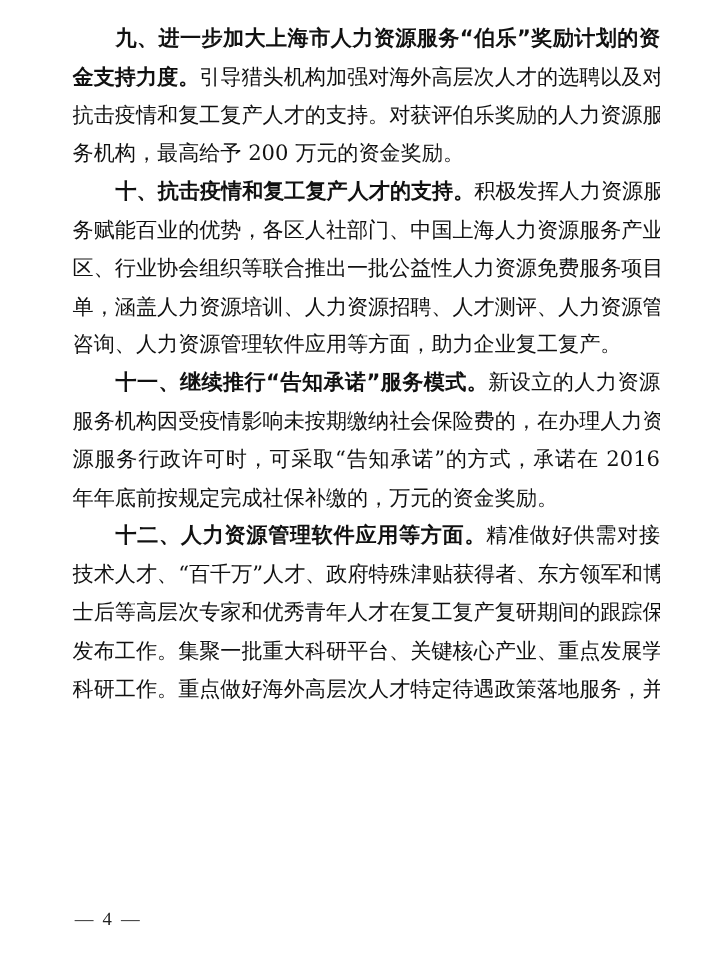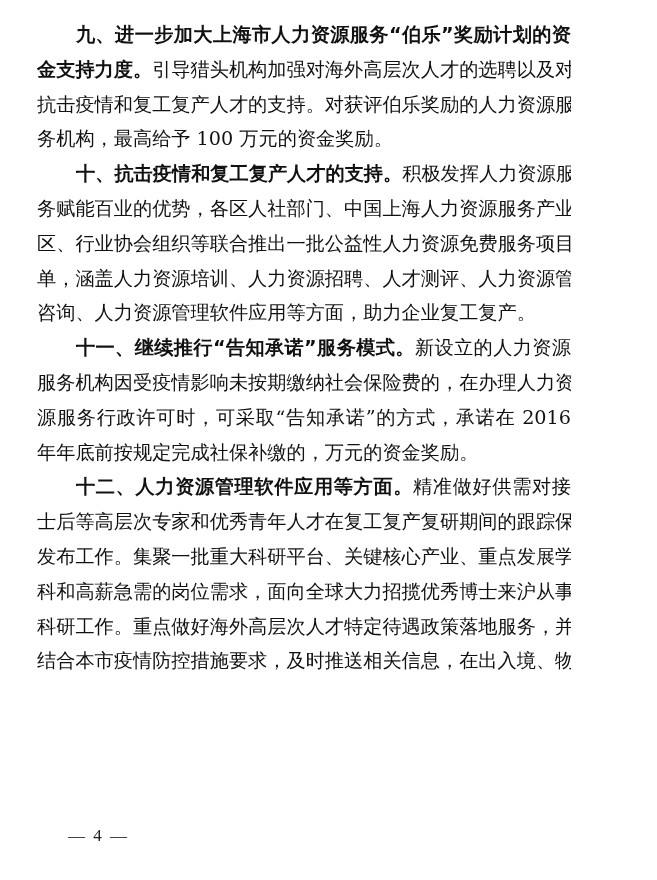--- a/index.html
+++ b/index.html
@@ -17,21 +17,21 @@
     }
     .page {
       position: absolute;
       left: 0; top: 0;
       width: 657px;
       height: 880px;
       background: #ffffff;
     }
     .body-text {
       position: absolute;
-      left: 37px;
+      left: 66px;
       top: 18px;
       width: 534px;
     }
     .para {
       margin: 0;
       padding: 0;
     }
     .line {
       display: block;
       height: 34.8px;
@@ -67,43 +67,42 @@
 </head>
 <body>
 
 <div class="page">
   <div class="body-text">
 
     <div class="para">
       <span class="line indent"><span class="heading">九、进一步加大上海市人力资源服务“伯乐”奖励计划的资</span><span></span></span>
       <span class="line"><span class="heading">金支持力度。</span><span>引导猎头机构加强对海外高层次人才的选聘以及对</span></span>
       <span class="line"><span>抗击疫情和复工复产人才的支持。对获评伯乐奖励的人力资源服</span></span>
-      <span class="line last"><span>务机构，最高给予 100 万元的资金奖励。</span></span>
+      <span class="line last"><span>务机构，最高给予 200 万元的资金奖励。</span></span>
     </div>
 
     <div class="para">
       <span class="line indent"><span class="heading">十、抗击疫情和复工复产人才的支持。</span><span>积极发挥人力资源服</span></span>
       <span class="line"><span>务赋能百业的优势，各区人社部门、中国上海人力资源服务产业园</span></span>
       <span class="line"><span>区、行业协会组织等联合推出一批公益性人力资源免费服务项目清</span></span>
       <span class="line"><span>单，涵盖人力资源培训、人力资源招聘、人才测评、人力资源管理</span></span>
       <span class="line last"><span>咨询、人力资源管理软件应用等方面，助力企业复工复产。</span></span>
     </div>
 
     <div class="para">
       <span class="line indent"><span class="heading">十一、继续推行“告知承诺”服务模式。</span><span>新设立的人力资源</span></span>
       <span class="line"><span>服务机构因受疫情影响未按期缴纳社会保险费的，在办理人力资</span></span>
       <span class="line"><span>源服务行政许可时，可采取“告知承诺”的方式，承诺在 2016</span></span>
       <span class="line last"><span>年年底前按规定完成社保补缴的，万元的资金奖励。</span></span>
     </div>
 
     <div class="para">
       <span class="line indent"><span class="heading">十二、人力资源管理软件应用等方面。</span><span>精准做好供需对接</span></span>
+      <span class="line"><span>技术人才、“百千万”人才、政府特殊津贴获得者、东方领军和博</span></span>
       <span class="line"><span>士后等高层次专家和优秀青年人才在复工复产复研期间的跟踪保</span></span>
       <span class="line"><span>发布工作。集聚一批重大科研平台、关键核心产业、重点发展学</span></span>
-      <span class="line"><span>科和高薪急需的岗位需求，面向全球大力招揽优秀博士来沪从事</span></span>
       <span class="line"><span>科研工作。重点做好海外高层次人才特定待遇政策落地服务，并</span></span>
-      <span class="line"><span>结合本市疫情防控措施要求，及时推送相关信息，在出入境、物</span></span>
     </div>
 
   </div>
 
   <div class="page-number">— 4 —</div>
 </div>
 
 </body></html>

